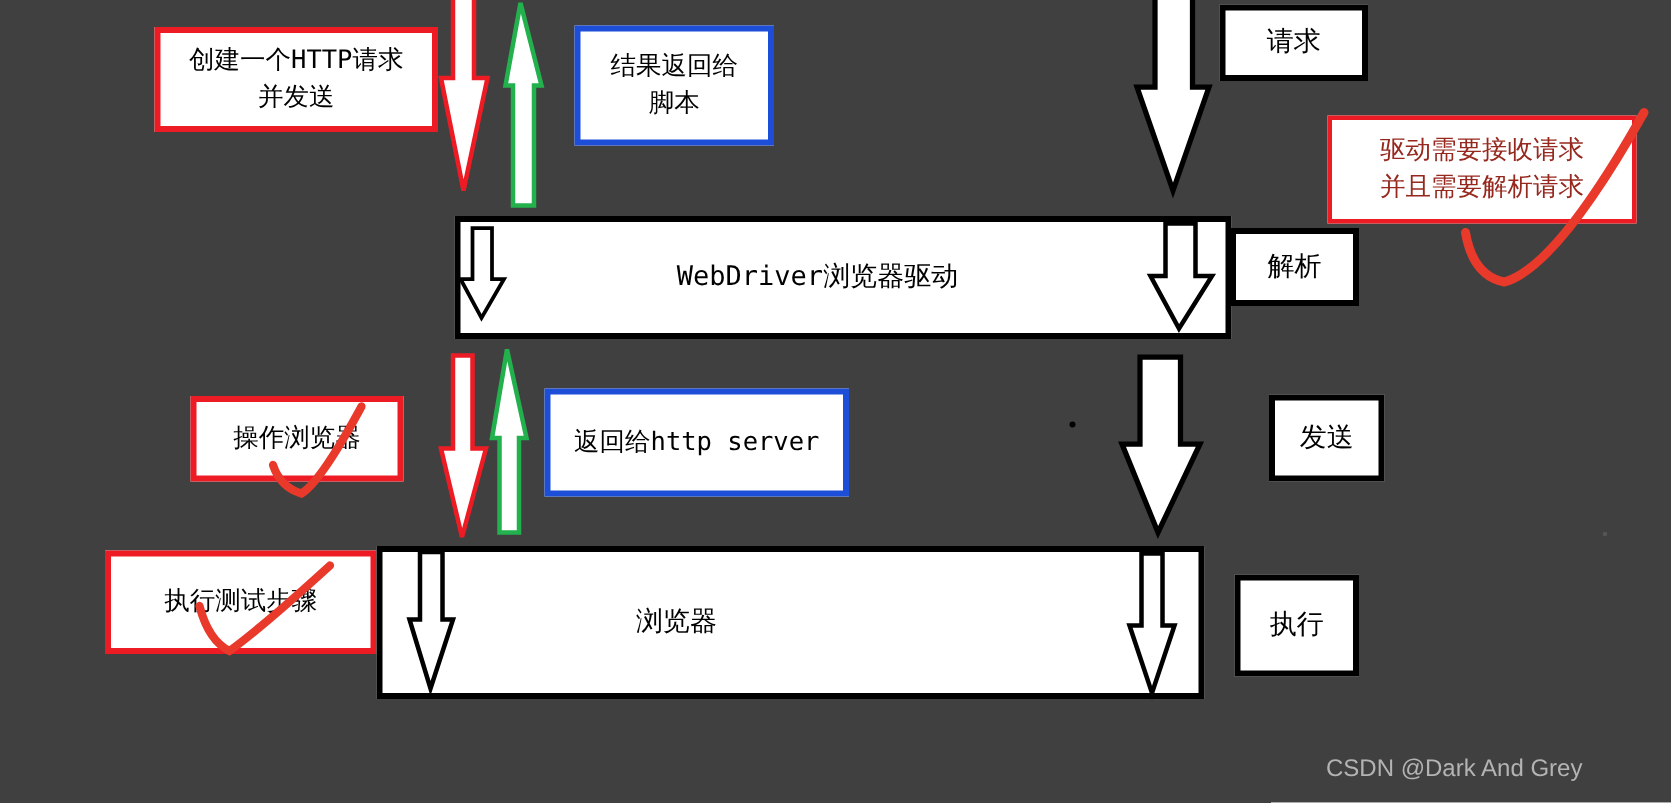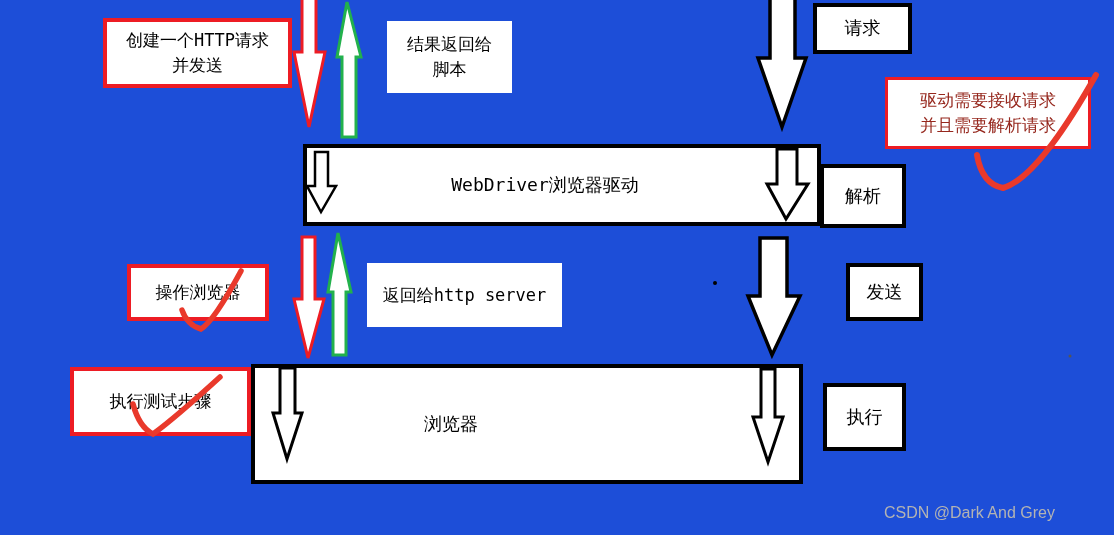--- a/index.html
+++ b/index.html
@@ -1,17 +1,17 @@
 <!DOCTYPE html>
 <html><head>
 <meta charset="utf-8">
 <style>
   html,body{margin:0;padding:0;background:#fff;}
   .canvas{
-    position:relative;width:1114px;height:535px;background:#1d4ed8;
+    position:relative;width:1114px;height:535px;background:#404040;
     overflow:hidden;
     font-family:"DejaVu Sans Mono","Liberation Sans",sans-serif;
   }
   .box{
     position:absolute;box-sizing:border-box;background:#fff;
     display:flex;align-items:center;justify-content:center;
     text-align:center;white-space:pre-line;
     font-size:17px;line-height:1.45;color:#000;
   }
   .b-red{border:4px solid #ed1c24;}
@@ -35,34 +35,34 @@
 并发送</div>
 
   <div class="box b-green" style="left:383px;top:17px;width:133px;height:80px;">结果返回给
 脚本</div>
 
   <div class="box b-black big-label" style="left:813px;top:3px;width:99px;height:51px;">请求</div>
 
 
   <div class="box b-black big-label" style="left:303px;top:144px;width:518px;height:82px;padding-right:34px;">WebDriver浏览器驱动</div>
 
-  <div class="box b-black big-label" style="left:820px;top:164px;width:86px;height:64px;">解析</div>
+  <div class="box b-black big-label" style="left:820px;top:152px;width:86px;height:52px;">解析</div>
 
   <div class="box b-red note-text" style="left:885px;top:77px;width:206px;height:72px;">驱动需要接收请求
 并且需要解析请求</div>
 
   <div class="box b-red" style="left:127px;top:264px;width:142px;height:57px;">操作浏览器</div>
 
   <div class="box b-green" style="left:363px;top:259px;width:203px;height:72px;">返回给http server</div>
 
   <div class="box b-black big-label" style="left:814px;top:263px;width:77px;height:58px;margin-left:32px;">发送</div>
 
   <div class="box b-red" style="left:70px;top:367px;width:181px;height:69px;">执行测试步骤</div>
 
-  <div class="box b-black big-label" style="left:251px;top:364px;width:552px;height:120px;padding-right:152px;">浏览器</div>
+  <div class="box b-black big-label" style="left:251px;top:364px;width:552px;height:102px;padding-right:152px;">浏览器</div>
 
   <div class="box b-black big-label" style="left:807px;top:383px;width:83px;height:68px;margin-left:16px;">执行</div>
 
   <svg class="arrow-layer" viewBox="0 0 1114 535" xmlns="http://www.w3.org/2000/svg">
 
     <path d="M302,-6 L302,52 L294,52 L309,127 L325,52 L316,52 L316,-6" fill="#fff" stroke="#ed1c24" stroke-width="3"></path>
 
     <path d="M347,2 L337,57 L342,57 L342,137 L356,137 L356,57 L361,57 Z" fill="#fff" stroke="#22b14c" stroke-width="3"></path>
 
     <path d="M770,-6 L770,58 L758,58 L782,127 L806,58 L795,58 L795,-6" fill="#fff" stroke="#000" stroke-width="3.5"></path>

